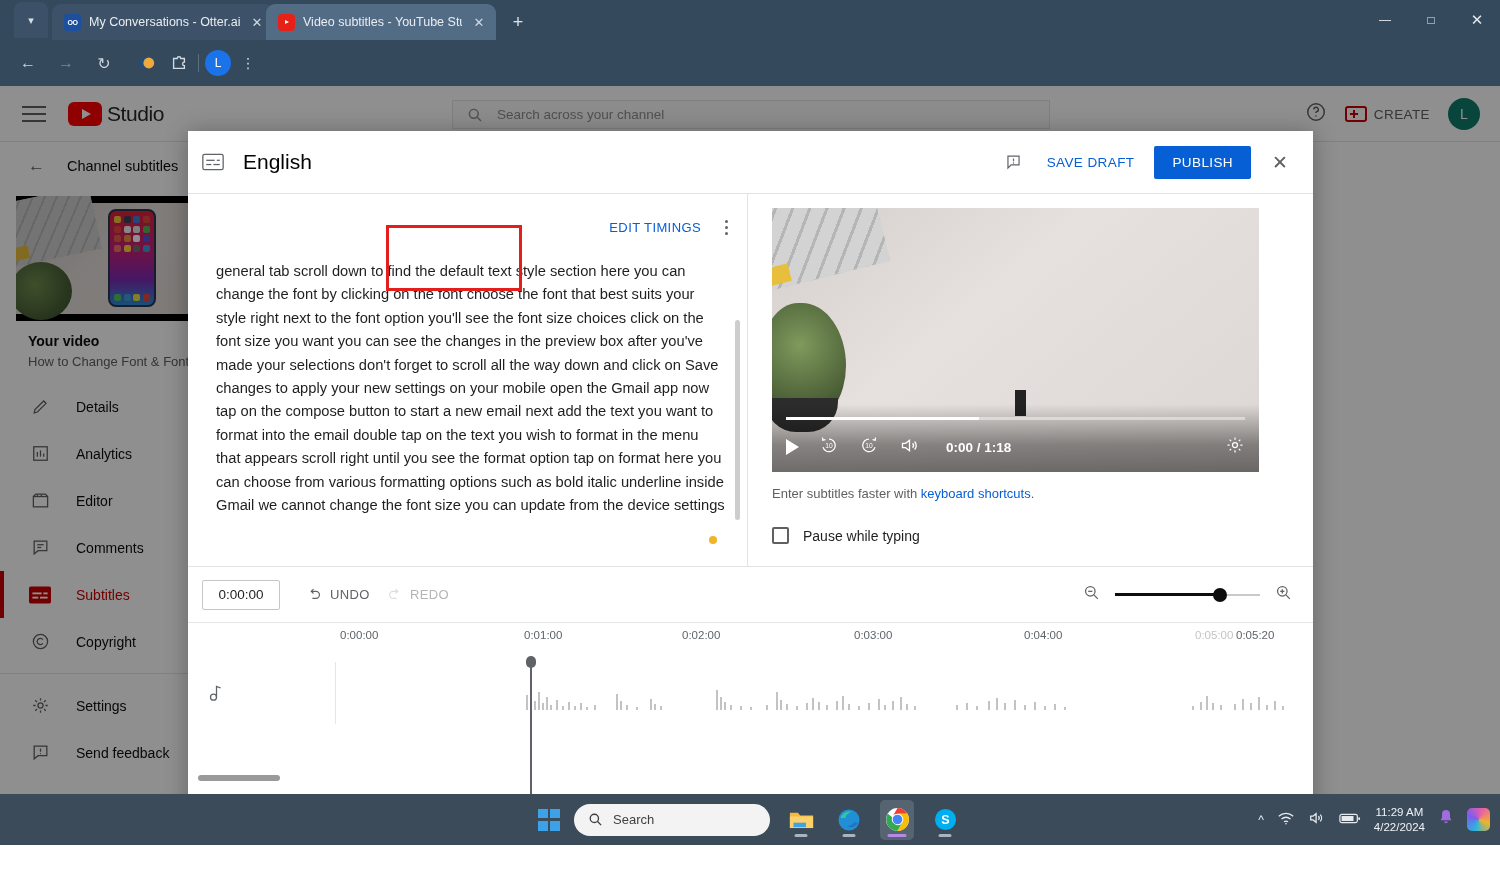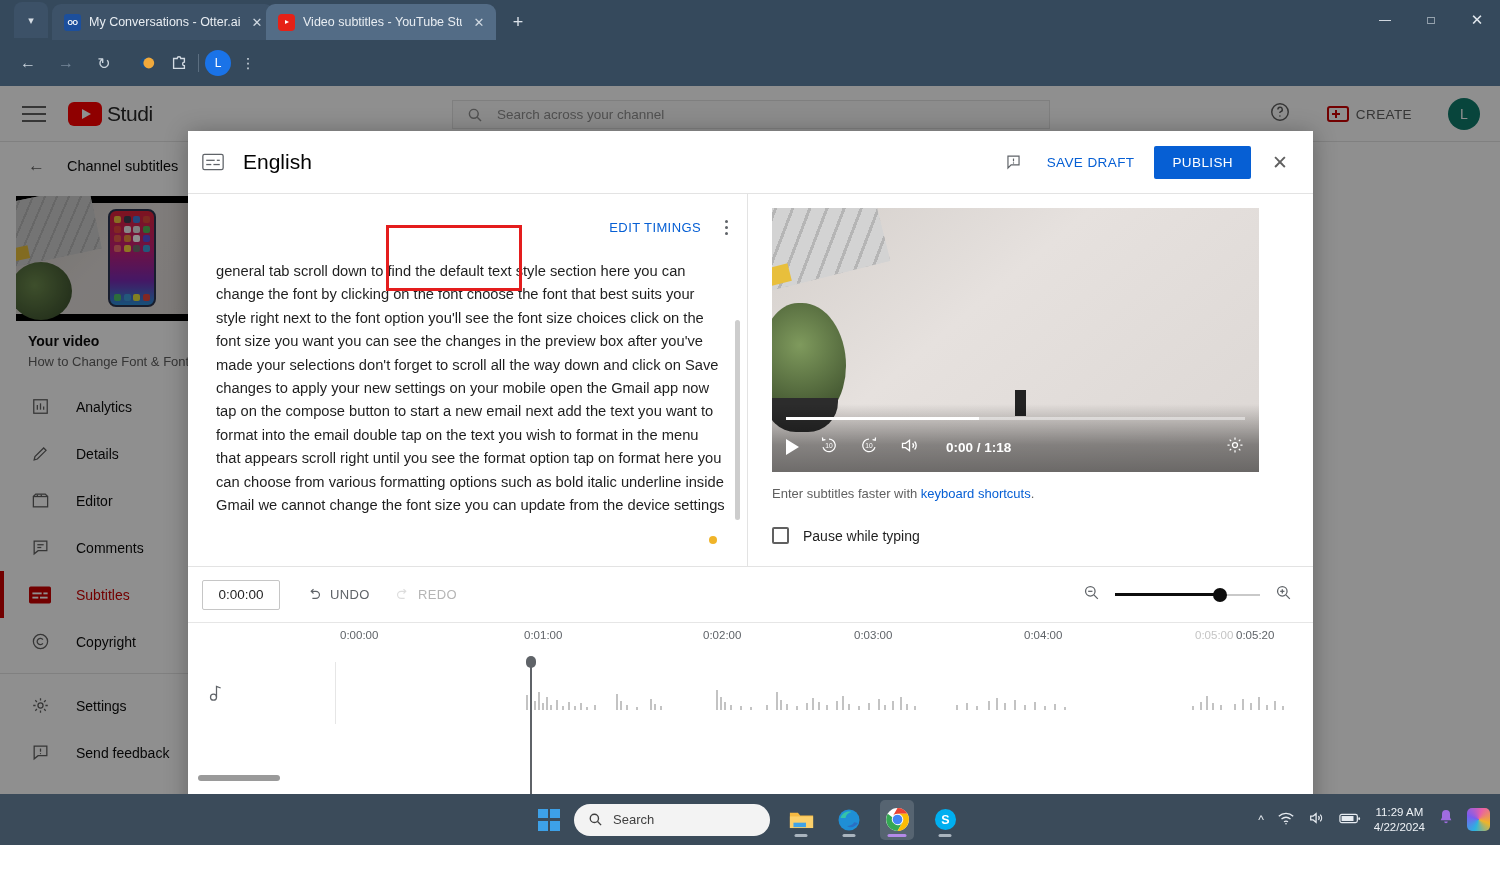--- a/index.html
+++ b/index.html
@@ -114,21 +114,21 @@
   }
   .yt-word { font-size: 21px; color: #282828; letter-spacing: -.4px; }
   .yt-search {
     position: absolute; left: 452px; top: 14px; width: 598px; height: 29px;
     background: #f9f9f9; border: 1px solid #e3e3e3;
     display: flex; align-items: center; padding: 0 14px; gap: 14px;
   }
   .yt-search-ph { font-size: 13.5px; color: #909090; }
   .ytheader-right {
     position: absolute; right: 20px; top: 0; height: 56px;
-    display: flex; align-items: center; gap: 36px;
+    display: flex; align-items: center; gap: 18px;
   }
   .help-ico { color: #606060; }
   .create-btn { display: flex; align-items: center; gap: 7px; }
   .create-box {
     width: 22px; height: 16px; border: 2px solid #cc0000; border-radius: 3px;
     position: relative;
   }
   .create-box:before, .create-box:after {
     content: ""; position: absolute; background: #cc0000;
   }
@@ -310,21 +310,21 @@
   
   .tl-toolbar {
     height: 56px; border-top: 1px solid #e3e3e3; display: flex; align-items: center;
     padding: 0 20px 0 14px;
   }
   .time-input {
     width: 78px; height: 30px; border: 1px solid #c6c6c6; border-radius: 2px;
     display: flex; align-items: center; justify-content: center;
     font-size: 13.5px; color: #1f1f1f;
   }
-  .undo-redo { display: flex; align-items: center; gap: 8px; margin-left: 18px; }
+  .undo-redo { display: flex; align-items: center; gap: 0; margin-left: 18px; }
   .ur-btn { display: flex; align-items: center; gap: 7px; padding: 6px 8px; }
   .ur-btn .t { font-size: 13px; letter-spacing: .4px; color: #5f6368; }
   .ur-btn.dim .t { color: #b5b5b5; }
   .ur-btn.dim svg { opacity: .45; }
   .zoomctl { margin-left: auto; display: flex; align-items: center; gap: 14px; }
   .slider { width: 145px; height: 14px; position: relative; }
   .slider .track { position: absolute; left: 0; right: 0; top: 6px; height: 2px; background: #c9c9c9; }
   .slider .fill { position: absolute; left: 0; width: 104px; top: 5.5px; height: 3px; background: #0d0d0d; }
   .slider .knob {
     position: absolute; left: 98px; top: 0; width: 14px; height: 14px;
@@ -472,21 +472,21 @@
     <div class="ytheader">
       <div class="hamburger">
           <span></span>
           <span></span>
           <span></span>
         </div>
       <div class="ytlogo">
         <div class="yt-play">
             <i></i>
           </div>
-        <div class="yt-word">Studi</div>
+        <div class="yt-word">Studio</div>
       </div>
       <div class="yt-search">
         <svg width="16" height="16" viewBox="0 0 20 20" fill="none" stroke="#909090" stroke-width="1.8">
             <circle cx="8.5" cy="8.5" r="5.5"></circle>
             <line x1="12.8" y1="12.8" x2="17.5" y2="17.5"></line>
           </svg>
         <div class="yt-search-ph">Search across your channel</div>
       </div>
       <div class="ytheader-right">
         <div class="help-ico">
@@ -548,35 +548,35 @@
 
       <div class="side-video">
         <div class="side-video-t">Your video</div>
         <div class="side-video-s">How to Change Font &amp; Font Siz</div>
       </div>
 
       <div class="side-nav">
         <div class="side-item">
           <div class="ico">
             <svg width="19" height="19" viewBox="0 0 24 24" fill="none" stroke="#606060" stroke-width="1.6">
+                <path d="M4 20l4-1 11-11-3-3L5 16z"></path>
+              </svg>
+          </div>
+          <div class="lbl">Details</div>
+        </div>
+        <div class="side-item">
+          <div class="ico">
+            <svg width="19" height="19" viewBox="0 0 24 24" fill="none" stroke="#606060" stroke-width="1.6">
                 <rect x="3.5" y="3.5" width="17" height="17"></rect>
                 <line x1="8" y1="16" x2="8" y2="10"></line>
                 <line x1="12" y1="16" x2="12" y2="8"></line>
                 <line x1="16" y1="16" x2="16" y2="12"></line>
               </svg>
           </div>
           <div class="lbl">Analytics</div>
-        </div>
-        <div class="side-item">
-          <div class="ico">
-            <svg width="19" height="19" viewBox="0 0 24 24" fill="none" stroke="#606060" stroke-width="1.6">
-                <path d="M4 20l4-1 11-11-3-3L5 16z"></path>
-              </svg>
-          </div>
-          <div class="lbl">Details</div>
         </div>
         <div class="side-item">
           <div class="ico">
             <svg width="19" height="19" viewBox="0 0 24 24" fill="none" stroke="#606060" stroke-width="1.6">
                 <rect x="3" y="7" width="18" height="13"></rect>
                 <path d="M3 7l3-3h12l3 3"></path>
                 <line x1="8" y1="4.5" x2="8" y2="7"></line>
                 <line x1="13" y1="4.5" x2="13" y2="7"></line>
               </svg>
           </div>
@@ -774,21 +774,21 @@
                 <line x1="7.8" y1="10.5" x2="13.2" y2="10.5"></line>
                 <line x1="10.5" y1="7.8" x2="10.5" y2="13.2"></line>
               </svg>
           </div>
         </div>
       </div>
 
       <div class="tl-ruler">
         <div class="tick" style="left:152px">0:00:00</div>
         <div class="tick" style="left:336px">0:01:00</div>
-        <div class="tick" style="left:515px">0:02:00</div>
+        <div class="tick" style="left:494px">0:02:00</div>
         <div class="tick" style="left:666px">0:03:00</div>
         <div class="tick" style="left:836px">0:04:00</div>
         <div class="tick dim" style="left:1007px">0:05:00</div>
         <div class="tick" style="left:1048px">0:05:20</div>
       </div>
 
       <div class="tl-tracks">
         <div class="playhead">
             <div class="playhead-knob"></div>
           </div>

